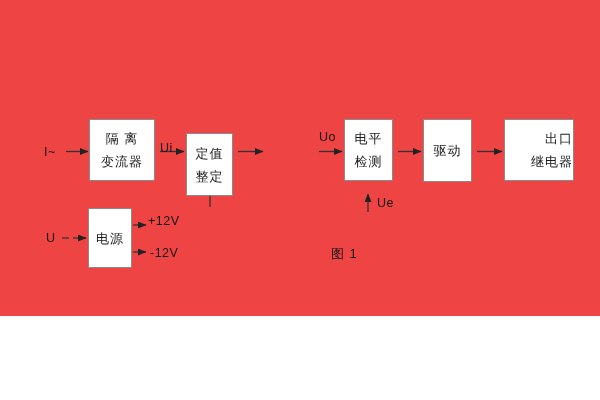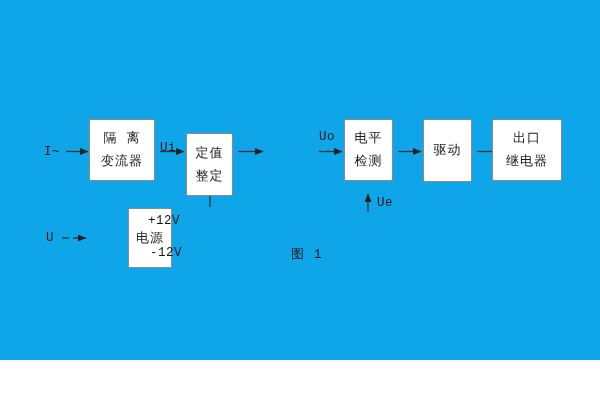--- a/index.html
+++ b/index.html
@@ -1,36 +1,36 @@
 <!DOCTYPE html>
 <html><head>
 <meta charset="utf-8">
 <style>
   html,body{margin:0;padding:0;}
   .canvas{
-    position:relative;width:600px;height:360px;background:#0ea5e9;overflow:hidden;
-    font-family:Liberation Mono, monospace;color:#1a1a1a;
+    position:relative;width:600px;height:316px;background:#ef4444;overflow:hidden;
+    font-family:Liberation Sans, sans-serif;color:#1a1a1a;
   }
   .wires{position:absolute;left:0;top:0;width:600px;height:400px;}
   .block{
     position:absolute;box-sizing:border-box;border:1px solid #8a8a8a;background:#ffffff;
     display:flex;flex-direction:column;align-items:center;justify-content:center;
     font-size:13px;line-height:23px;letter-spacing:1px;text-align:center;white-space:nowrap;
   }
   .lbl{position:absolute;font-size:12.5px;letter-spacing:0.5px;white-space:nowrap;color:#151515;}
-  .caption{position:absolute;font-size:13px;letter-spacing:1px;color:#151515;}
+  .caption{position:absolute;font-size:13px;letter-spacing:1px;color:#151515;margin-left:40px;}
 
   
   #b-isolation {left:89px; top:119px; width:66px; height:62px;}
   #b-setting   {left:186px;top:133px; width:47px; height:63px;}
   #b-rectifier {left:265px;top:119px; width:49px; height:62px;}
   #b-level     {left:344px;top:119px; width:49px; height:62px;}
   #b-driver    {left:423px;top:119px; width:49px; height:63px;}
-  #b-relay     {left:492px;top:119px; width:70px; height:62px;}
-  #b-power     {left:88px; top:208px; width:44px; height:60px;margin-left:40px;}
+  #b-relay     {left:504px;top:119px; width:70px; height:62px;align-items:flex-end;}
+  #b-power     {left:88px; top:208px; width:44px; height:60px;}
   #b-ratio     {left:185px;top:209px; width:50px; height:60px;}
   #b-reference {left:332px;top:219px; width:82px; height:34px;}
 
   
   #l-iin  {left:44px; top:145px;}
   #l-uin  {left:46px; top:231px;}
   #l-ui   {left:160px;top:141px;}
   #l-uo   {left:319px;top:130px;}
   #l-ue   {left:377px;top:196px;}
   #l-p12  {left:148px;top:214px;}

